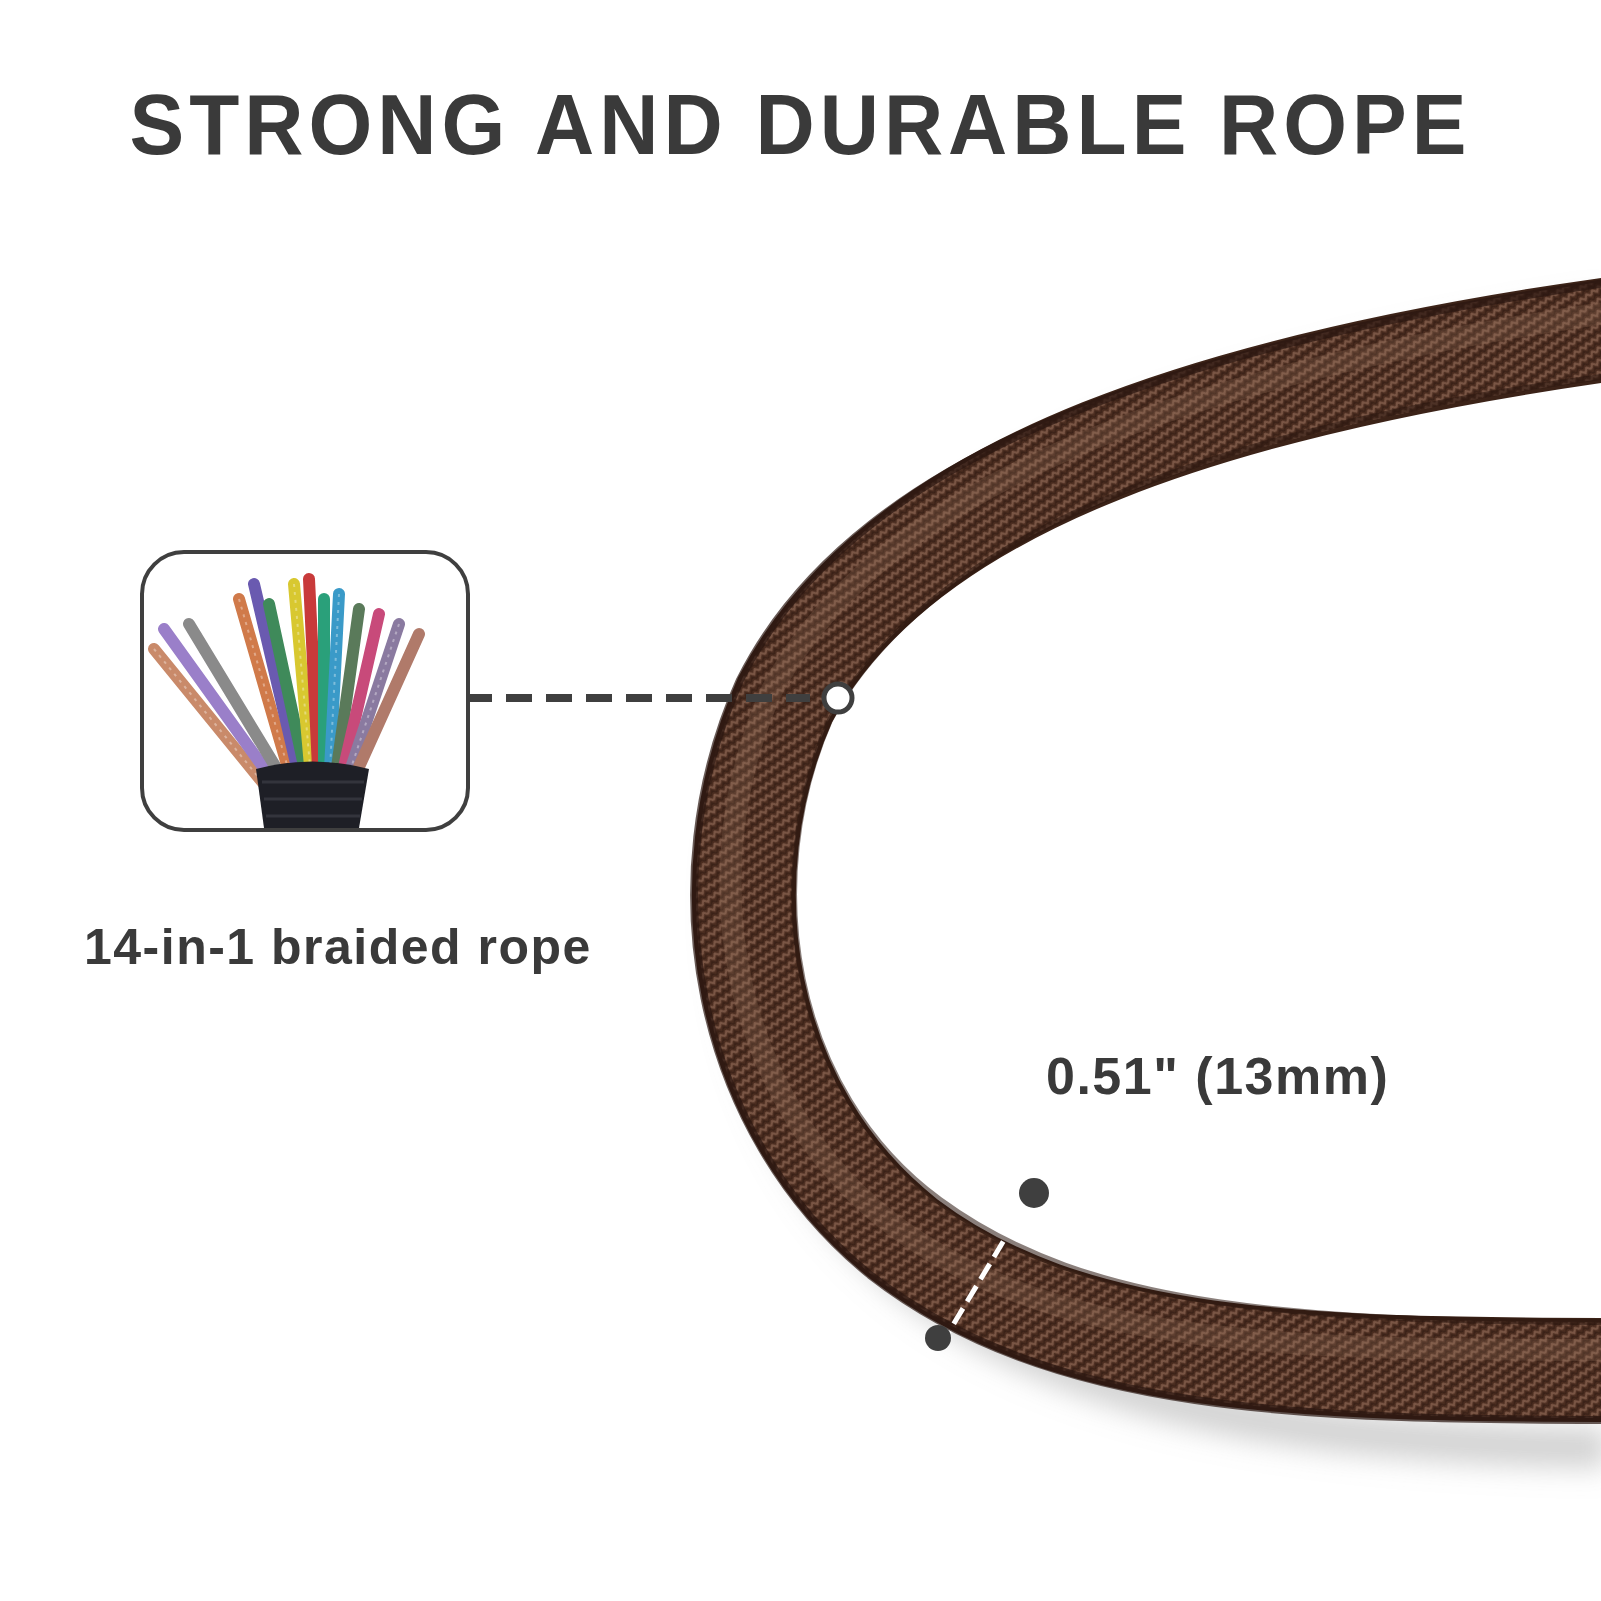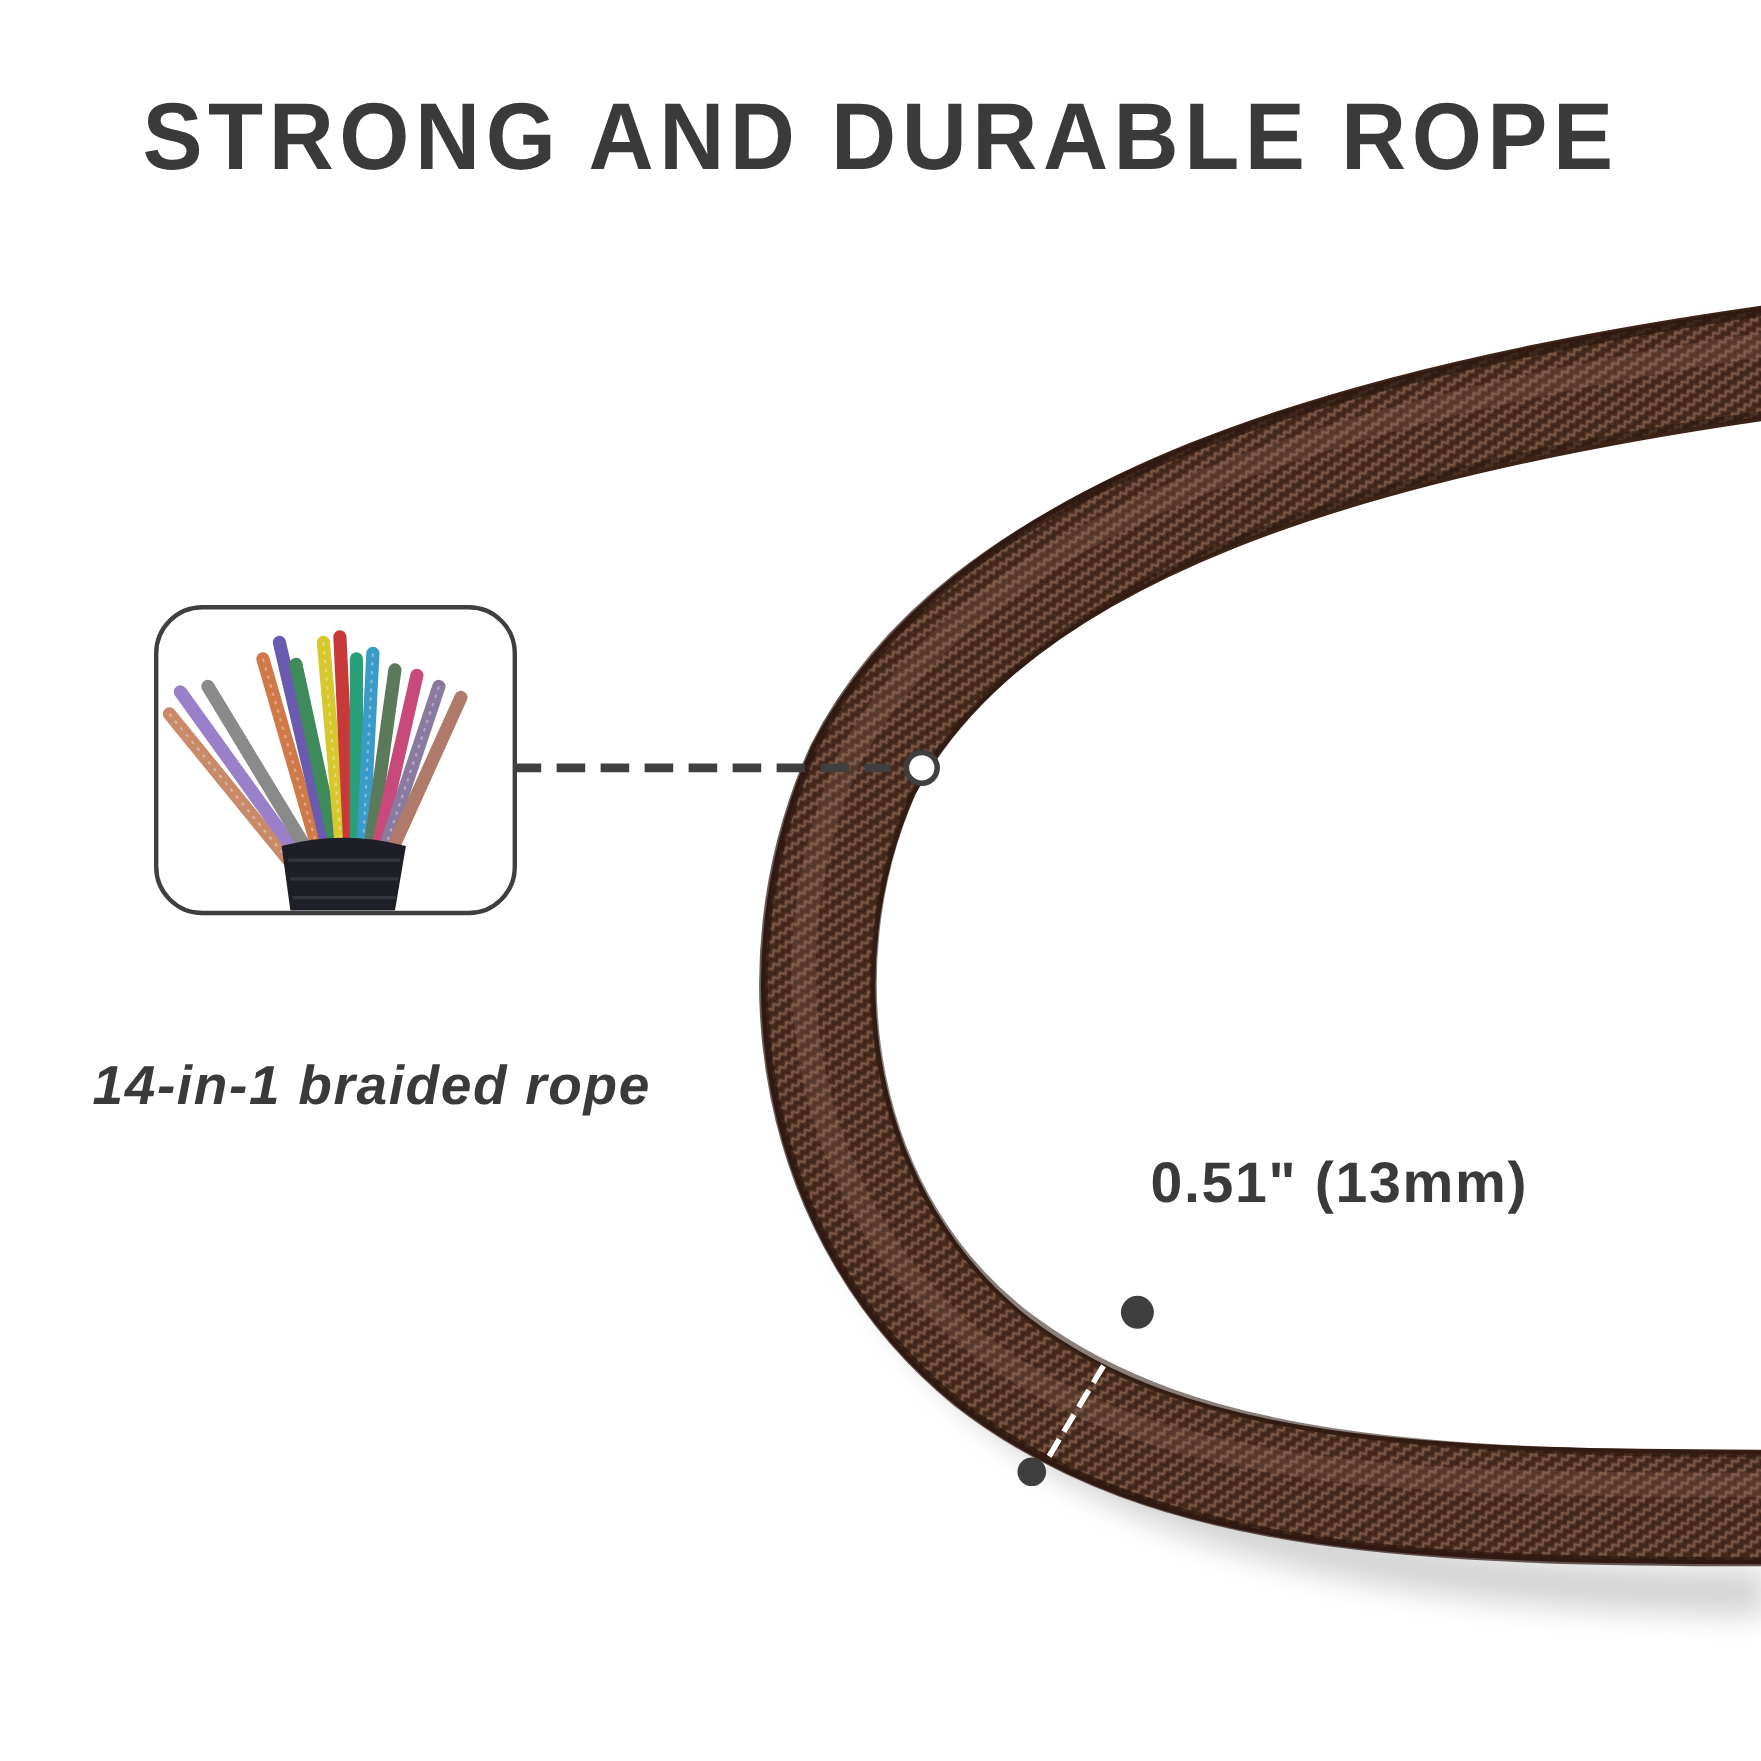--- a/index.html
+++ b/index.html
@@ -3,22 +3,22 @@
 <meta charset="utf-8">
 <style>
   html, body { margin: 0; padding: 0; background: #ffffff; }
   body { width: 1601px; height: 1601px; position: relative; overflow: hidden; font-family: "Liberation Sans", "DejaVu Sans", sans-serif; }
   .title {
     position: absolute; left: 0; top: 78px; width: 1601px; text-align: center;
     font-weight: 700; font-size: 82px; letter-spacing: 5px; color: #3a3a3a;
     transform: scaleY(1.05);
   }
   .feature-label {
-    position: absolute; left: 84px; top: 958px;
-    font-weight: 700; font-size: 50px; letter-spacing: 1.5px; color: #3a3a3a; font-style: italic;
+    position: absolute; left: 84px; top: 918px;
+    font-weight: 700; font-size: 50px; letter-spacing: 1.5px; color: #3a3a3a;
   }
   .size-label {
     position: absolute; left: 1046px; top: 1046px;
     font-weight: 700; font-size: 52px; letter-spacing: 1.5px; color: #3a3a3a;
   }
   .rope-svg { position: absolute; left: 0; top: 0; }
   .inset {
     position: absolute; left: 140px; top: 550px; width: 322px; height: 274px;
     border: 4px solid #3f3f3f; border-radius: 44px; background: #ffffff; overflow: hidden;
   }

